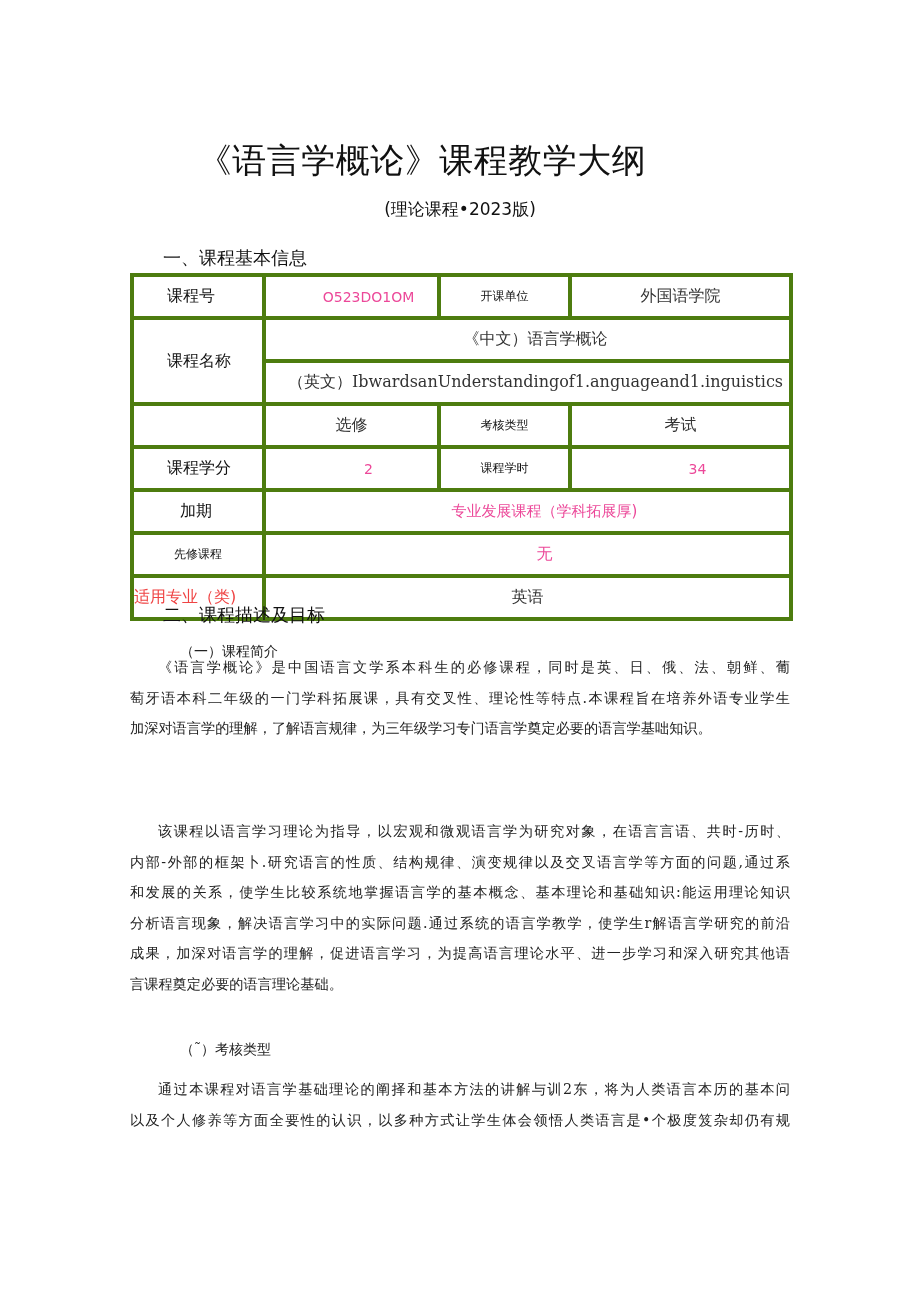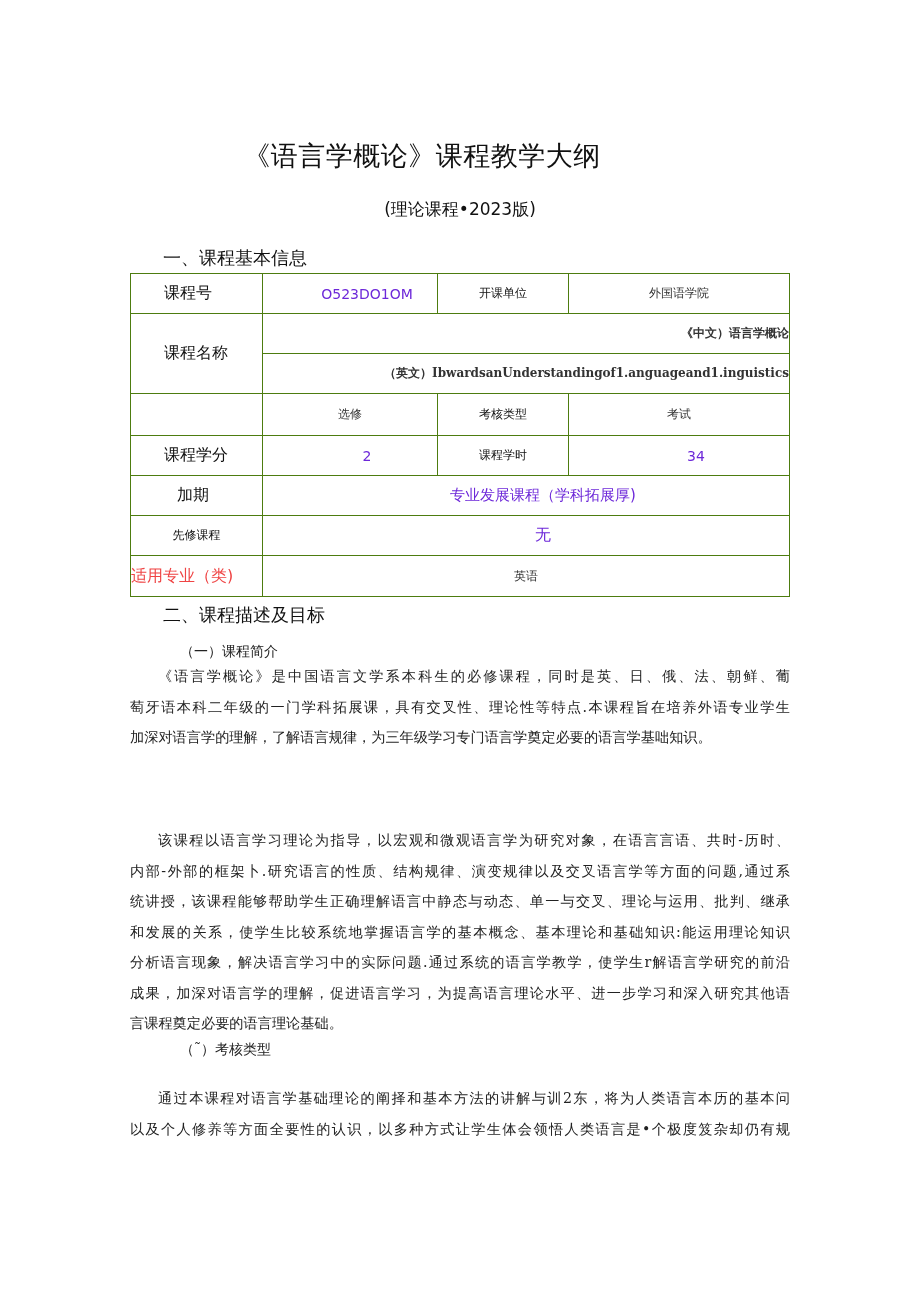--- a/index.html
+++ b/index.html
@@ -14,21 +14,21 @@
       overflow: hidden;
       color: #111111;
       font-family: "DejaVu Sans", "Liberation Sans", sans-serif;
     }
     .doc-title {
       position: absolute;
       top: 138px;
       left: 0;
       width: 844px;
       text-align: center;
-      font-size: 27px;
+      font-size: 34px;
       letter-spacing: 0.5px;
       color: #111;
     }
     .doc-subtitle {
       position: absolute;
       top: 198px;
       left: 0;
       width: 920px;
       text-align: center;
       font-size: 17px;
@@ -46,21 +46,21 @@
     table.info {
       position: absolute;
       top: 273px;
       left: 130px;
       width: 659px;
       border-collapse: collapse;
       table-layout: fixed;
       font-size: 15px;
     }
     table.info td {
-      border: 1px solid #4d7c0f;
+      border: 4px solid #4d7c0f;
       height: 39px;
       padding: 0;
       vertical-align: middle;
       text-align: center;
       color: #222;
     }
     table.info td.label {
       text-align: left;
       padding-left: 33px;
       font-size: 16px;
@@ -72,31 +72,30 @@
       color: #111;
     }
     table.info td.label-tight {
       text-align: left;
       padding-left: 0;
       font-size: 16px;
       color: #ef4444;
     }
     table.info td.serif {
       font-family: "DejaVu Serif", "Liberation Serif", serif;
-      font-size: 12px;
+      font-size: 16px;
       color: #333;
     }
     table.info td.left {
-      text-align: right;
+      text-align: center;
       padding-left: 16px;
-      font-weight: bold;
     }
     table.info td.boldish {
       font-size: 15px;
-      color: #6d28d9;
+      color: #ec4899;
       padding-left: 34px;
     }
 
     .subheading {
       position: absolute;
       left: 180px;
       font-family: "DejaVu Serif", "Liberation Serif", serif;
       font-size: 14px;
       color: #222;
     }
@@ -117,21 +116,20 @@
       display: block;
       white-space: nowrap;
       text-align-last: justify;
       text-align: justify;
     }
     .para .line.last {
       text-align-last: left;
     }
     .para .line.indent {
       padding-left: 28px;
-      margin-top: 9px;
     }
     #p1 { top: 652px; }
     #p2 { top: 816px; }
     #p3 { top: 1074px; }
   </style>
 </head>
 <body>
 
 <div class="doc-title">《语言学概论》课程教学大纲</div>
 <div class="doc-subtitle">(理论课程•2023版)</div>
@@ -192,21 +190,20 @@
 
 <div class="para" id="p1">
   <span class="line indent">《语言学概论》是中国语言文学系本科生的必修课程，同时是英、日、俄、法、朝鲜、葡</span>
   <span class="line">萄牙语本科二年级的一门学科拓展课，具有交叉性、理论性等特点.本课程旨在培养外语专业学生</span>
   <span class="line last">加深对语言学的理解，了解语言规律，为三年级学习专门语言学奠定必要的语言学基咄知识。</span>
 </div>
 
 <div class="para" id="p2">
   <span class="line indent">该课程以语言学习理论为指导，以宏观和微观语言学为研究对象，在语言言语、共时-历时、</span>
   <span class="line">内部-外部的框架卜.研究语言的性质、结构规律、演变规律以及交叉语言学等方面的问题,通过系</span>
-  <span class="line">统讲授，该课程能够帮助学生正确理解语言中静态与动态、单一与交叉、理论与运用、批判、继承</span>
   <span class="line">和发展的关系，使学生比较系统地掌握语言学的基本概念、基本理论和基础知识:能运用理论知识</span>
   <span class="line">分析语言现象，解决语言学习中的实际问题.通过系统的语言学教学，使学生r解语言学研究的前沿</span>
   <span class="line">成果，加深对语言学的理解，促进语言学习，为提高语言理论水平、进一步学习和深入研究其他语</span>
   <span class="line last">言课程奠定必要的语言理论基础。</span>
 </div>
 
 <div class="subheading" id="sub2">（˜）考核类型</div>
 
 <div class="para" id="p3">
   <span class="line indent">通过本课程对语言学基础理论的阐择和基本方法的讲解与训2东，将为人类语言本历的基本问</span>

